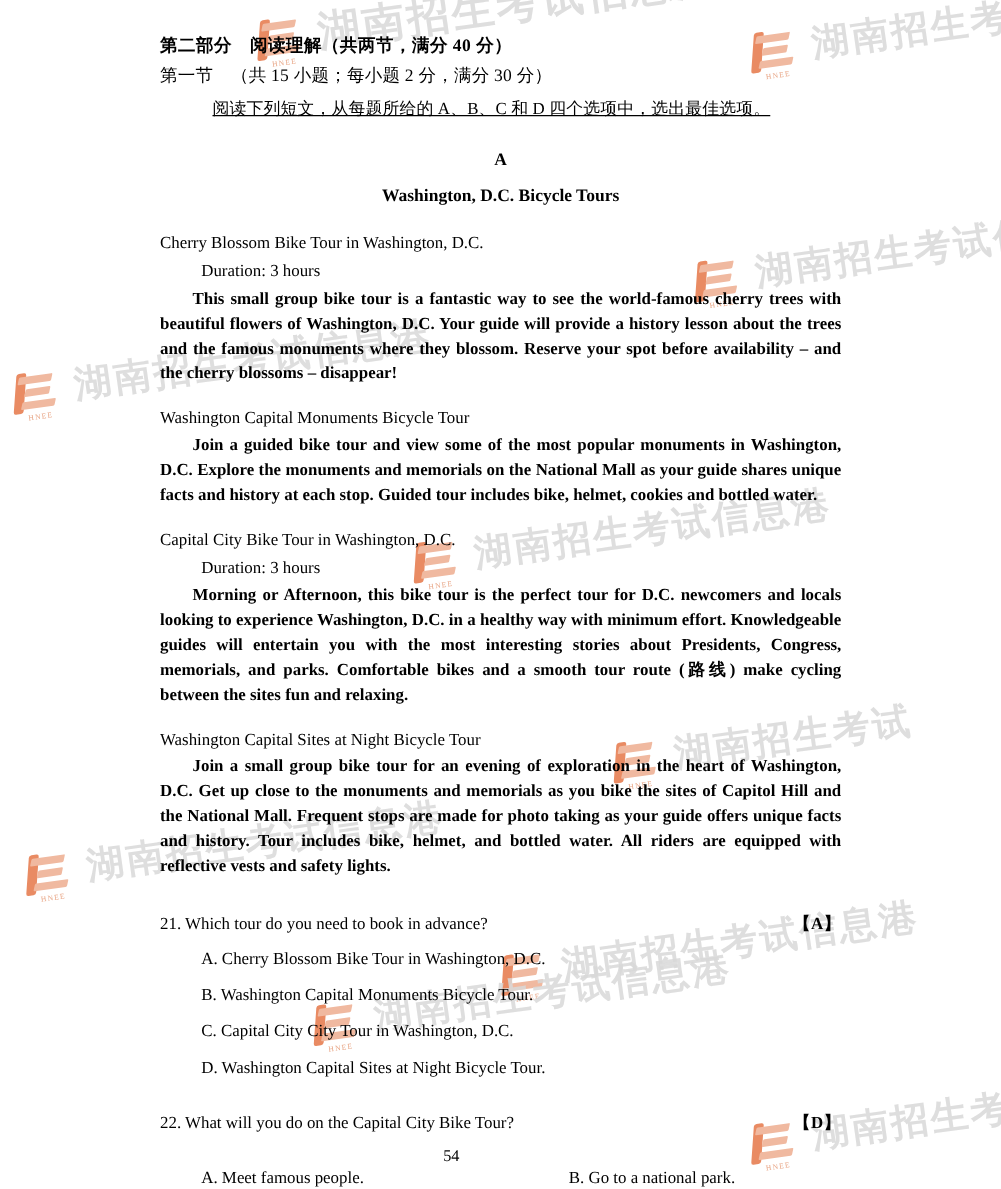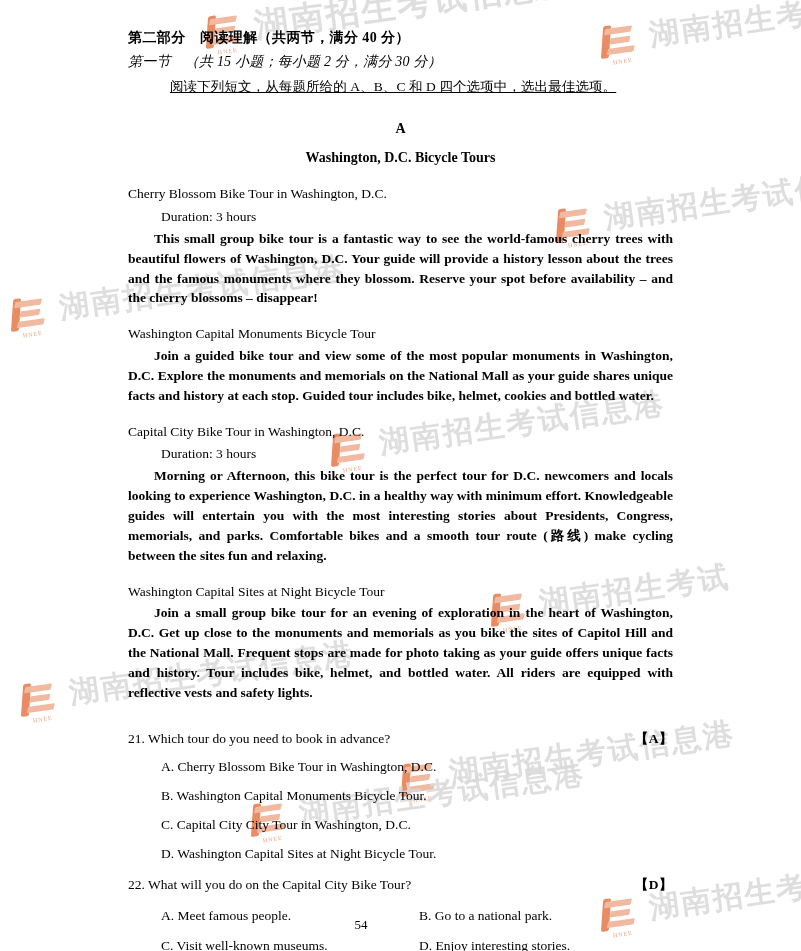--- a/index.html
+++ b/index.html
@@ -33,21 +33,20 @@
   }
   .line-head {
     font-size: 14px;
     font-weight: bold;
     letter-spacing: 0.4px;
   }
   .line-sub {
     font-size: 14px;
     margin-top: 3px;
     letter-spacing: 0.2px;
-    font-style: italic;
   }
   .line-instr {
     font-size: 13.5px;
     margin-top: 5px;
     padding-left: 42px;
     letter-spacing: 0.1px;
     text-decoration: underline;
   }
   .section-letter {
     text-align: center;
@@ -77,38 +76,39 @@
     text-indent: 26px;
     font-weight: bold;
   }
   .questions {
     margin-top: 26px;
   }
   .q-row {
     display: flex;
     align-items: baseline;
     justify-content: space-between;
-    margin-top: 11px;
+    margin-top: 24px;
   }
   .q-row:first-child { margin-top: 0; }
   .q-text { flex: 1 1 auto; }
   .q-answer {
     flex: 0 0 auto;
     font-weight: bold;
     margin-left: 12px;
     letter-spacing: 0.5px;
   }
   .opt {
     padding-left: 33px;
     margin-top: 9px;
   }
   .opt-two {
     display: flex;
     padding-left: 33px;
-    margin-top: 11px;
+    margin-top: 24px;
+    gap: 36px;
   }
   .opt-two > span:first-child { width: 258px; flex: 0 0 258px; }
   .page-number {
     position: absolute;
     bottom: 18px;
     left: 0;
     width: 722px;
     text-align: center;
     font-size: 13px;
     z-index: 2;

